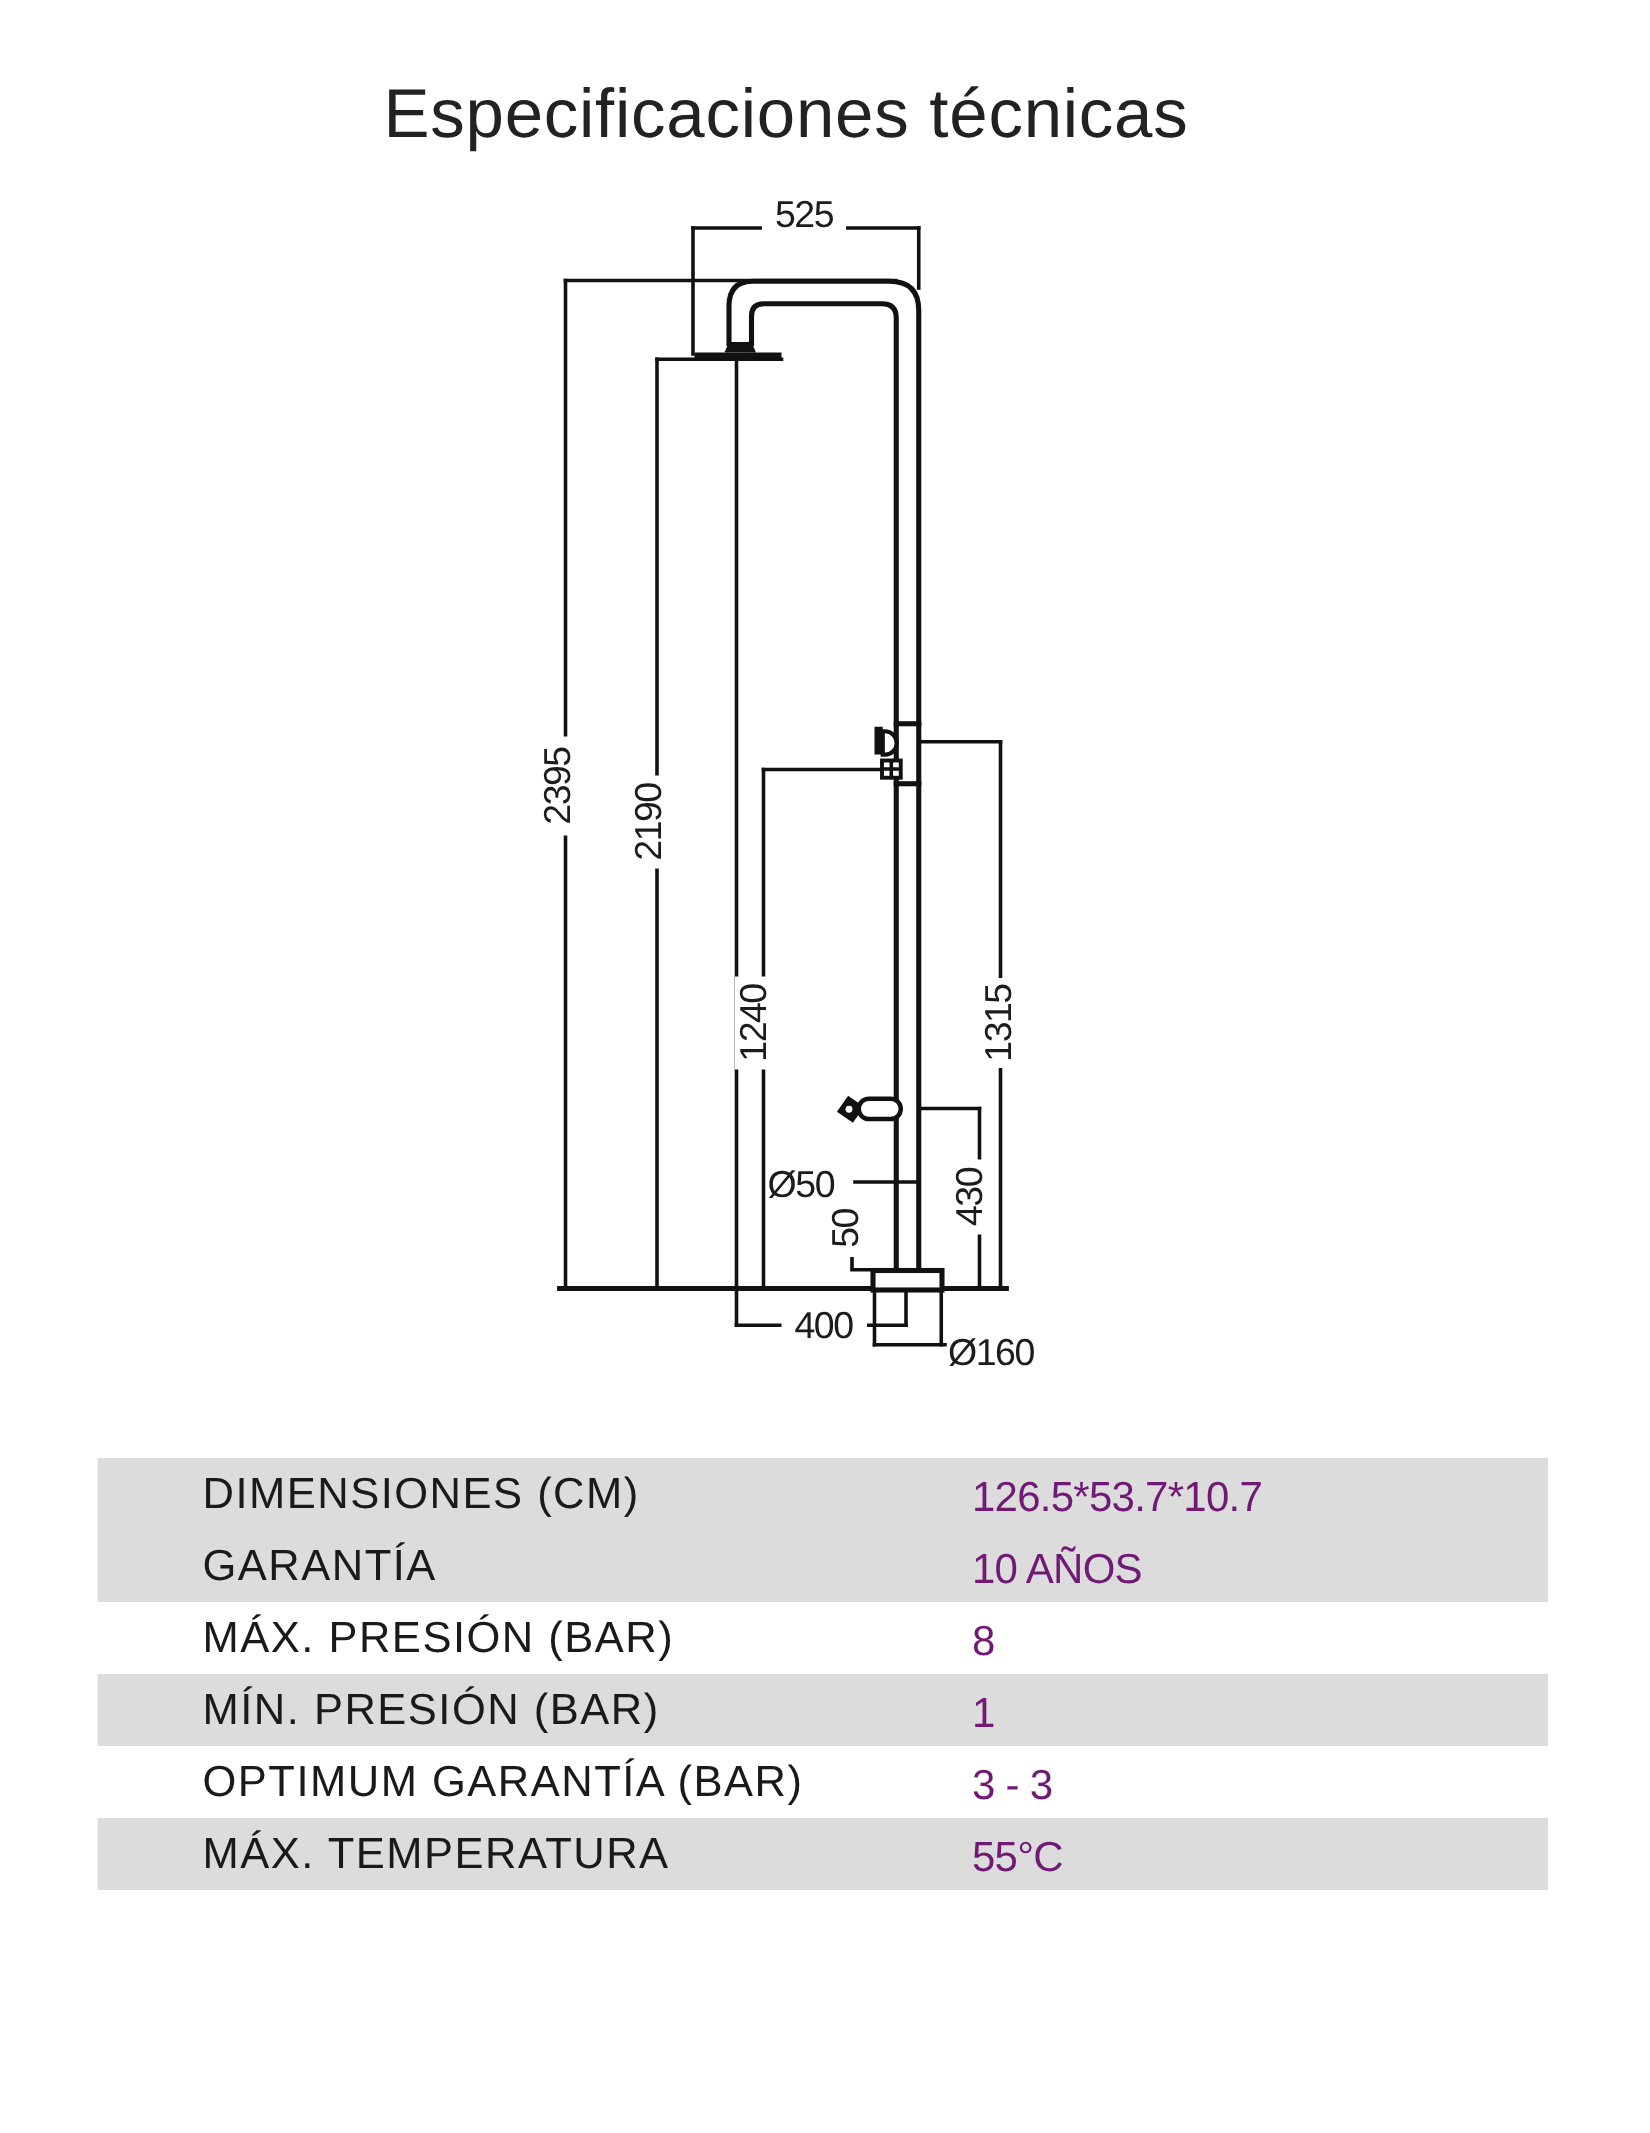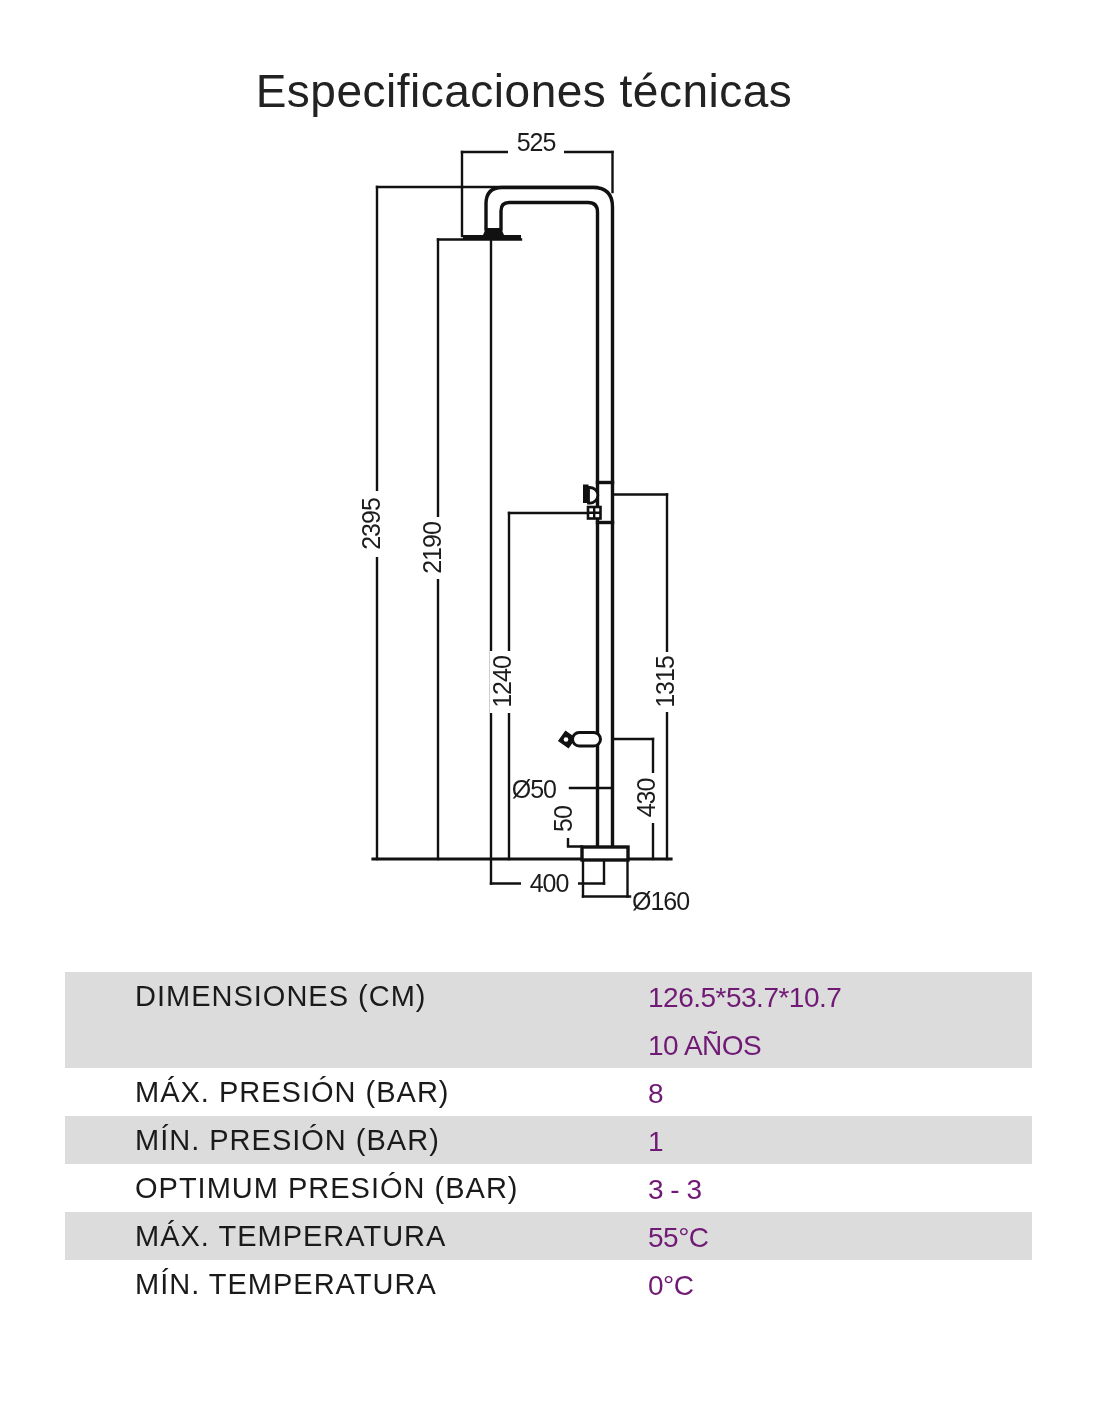--- a/index.html
+++ b/index.html
@@ -2,21 +2,21 @@
 <html><head>
 <meta charset="utf-8">
 <style>
   html,body{margin:0;padding:0;background:#ffffff;}
   #page{
     position:relative;width:1100px;height:1422px;background:#ffffff;
     font-family:"Liberation Sans", sans-serif;color:#1a1a1a;overflow:hidden;
   }
   #title{
     position:absolute;top:48px;left:524px;transform:translateX(-50%);
-    font-size:46px;font-weight:300;letter-spacing:0.5px;color:#222;white-space:nowrap;margin-top:16px;
+    font-size:46px;font-weight:300;letter-spacing:0.5px;color:#222;white-space:nowrap;
   }
   #drawing-svg{position:absolute;top:0;left:0;}
   .dim-line{stroke:#111;stroke-width:2.4;fill:none;stroke-linecap:square;}
   .ground-line{stroke:#111;stroke-width:3.2;fill:none;stroke-linecap:square;}
   .product-line{stroke:#111;stroke-width:3.4;fill:none;stroke-linecap:square;}
   .product-fill{fill:#111;stroke:none;}
   .white-fill{fill:#ffffff;}
   .label-bg{fill:#ffffff;stroke:none;}
   .dim-text{
     font-family:"Liberation Sans", sans-serif;font-size:25px;font-weight:300;
@@ -140,37 +140,34 @@
       <rect class="white-fill" stroke="#111" stroke-width="3.4" x="582" y="847" width="46" height="13"></rect>
     </g>
   </svg>
 
   <div id="spec-table">
     <div class="spec-row stripe">
       <span class="spec-label">DIMENSIONES (CM)</span>
       <span class="spec-value">126.5*53.7*10.7</span>
     </div>
     <div class="spec-row stripe">
+      <span class="spec-label">GARANTÍA</span>
       <span class="spec-value">10 AÑOS</span>
     </div>
     <div class="spec-row">
       <span class="spec-label">MÁX. PRESIÓN (BAR)</span>
       <span class="spec-value">8</span>
     </div>
     <div class="spec-row stripe">
       <span class="spec-label">MÍN. PRESIÓN (BAR)</span>
       <span class="spec-value">1</span>
     </div>
     <div class="spec-row">
-      <span class="spec-label">OPTIMUM PRESIÓN (BAR)</span>
+      <span class="spec-label">OPTIMUM GARANTÍA (BAR)</span>
       <span class="spec-value">3 - 3</span>
     </div>
     <div class="spec-row stripe">
       <span class="spec-label">MÁX. TEMPERATURA</span>
       <span class="spec-value">55°C</span>
     </div>
-    <div class="spec-row">
-      <span class="spec-label">MÍN. TEMPERATURA</span>
-      <span class="spec-value">0°C</span>
-    </div>
   </div>
 
 </div>
 
 </body></html>

